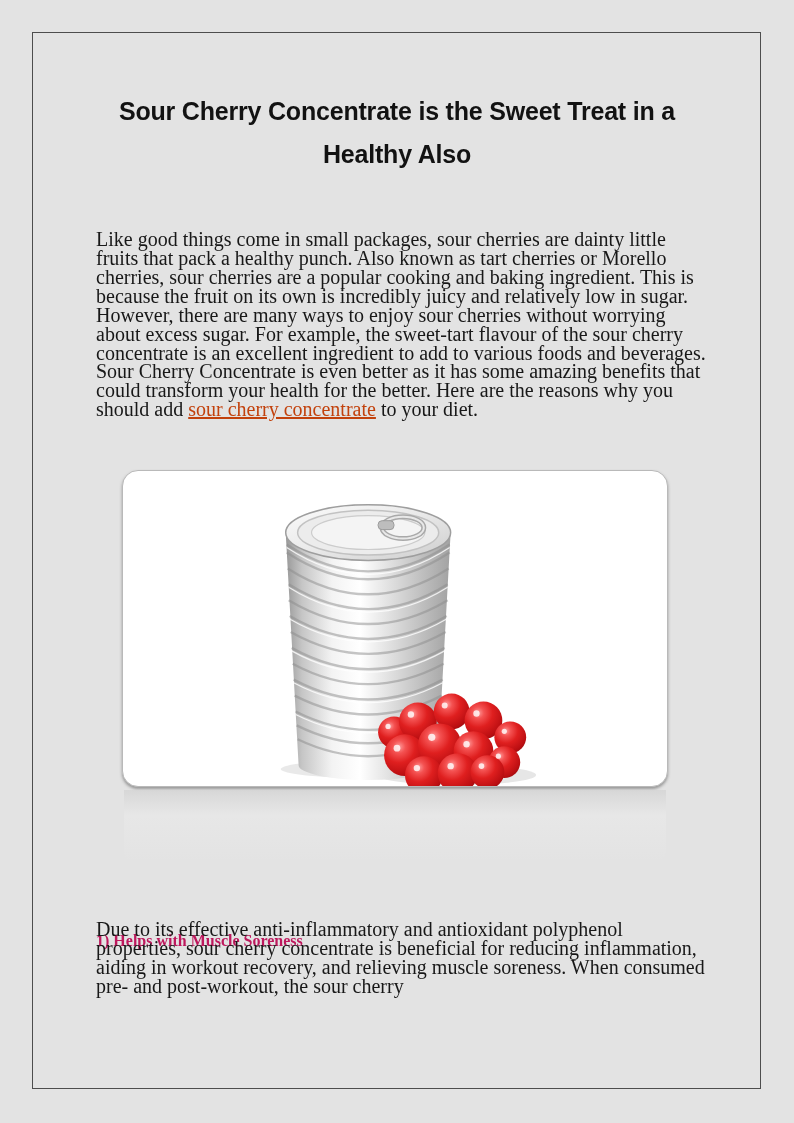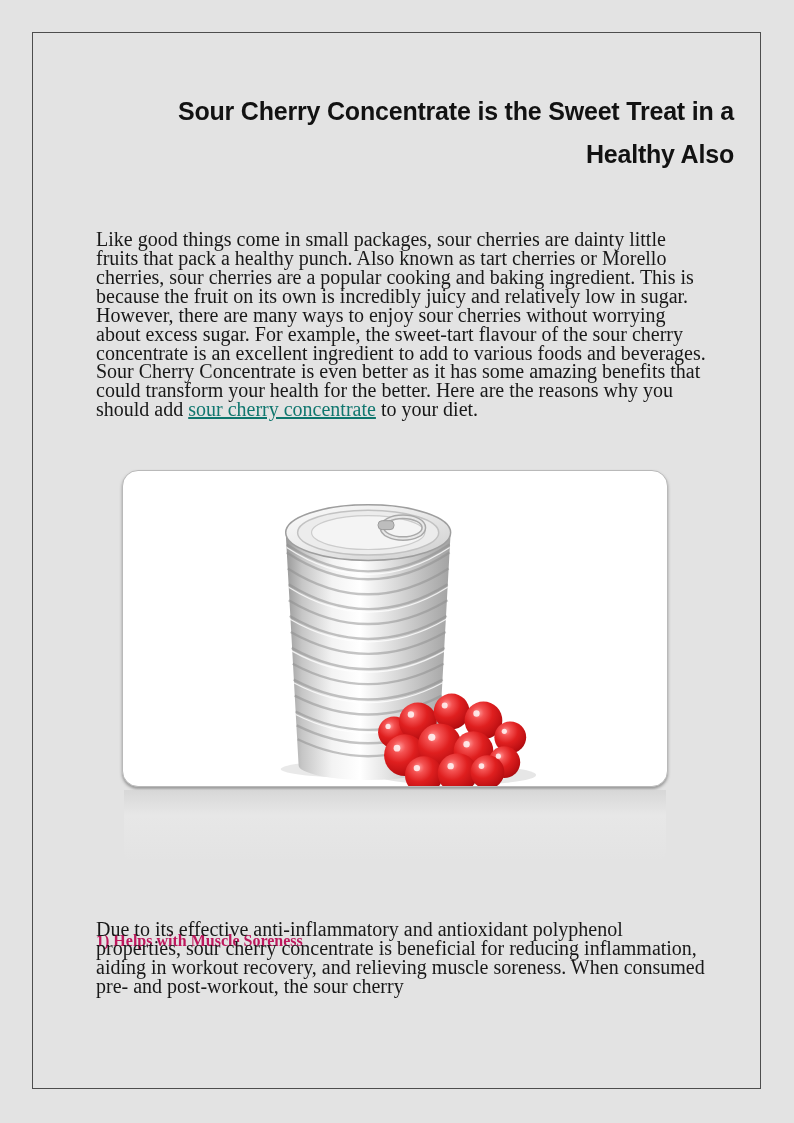--- a/index.html
+++ b/index.html
@@ -24,21 +24,21 @@
     height: 1057px;
     border: 1px solid #4d4d4d;
     box-sizing: border-box;
   }
   .doc-title {
     position: absolute;
     left: 60px;
     right: 60px;
     top: 90px;
     margin: 0;
-    text-align: right;
+    text-align: center;
     font-family: "Liberation Sans", sans-serif;
     font-weight: bold;
     font-size: 25px;
     line-height: 43px;
     color: #121212;
     letter-spacing: -0.2px;
   }
   .doc-title span { display: block; }
   .body-text {
     position: absolute;
@@ -56,21 +56,21 @@
     position: absolute;
     left: 96px;
     top: 931px;
     margin: 0;
     font-size: 16px;
     line-height: 19px;
     font-weight: bold;
     color: #be185d;
   }
   a.text-link {
-    color: #0f766e;
+    color: #c2410c;
     text-decoration: underline;
     cursor: pointer;
   }
   .image-card {
     position: absolute;
     left: 122px;
     top: 470px;
     width: 546px;
     height: 317px;
     background: #ffffff;

